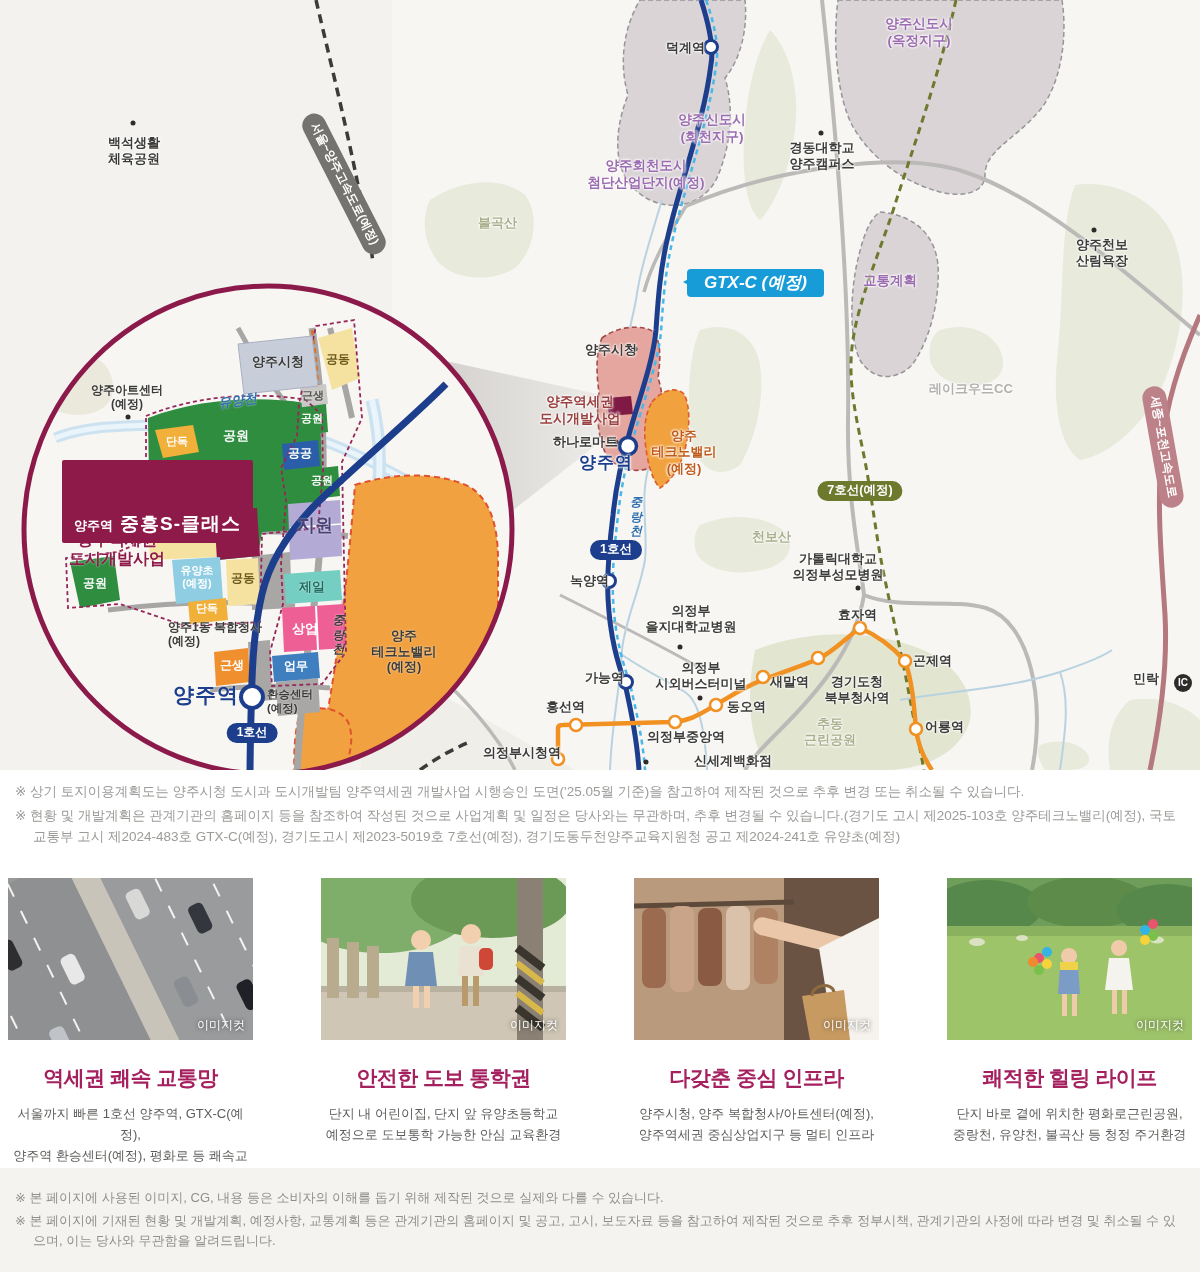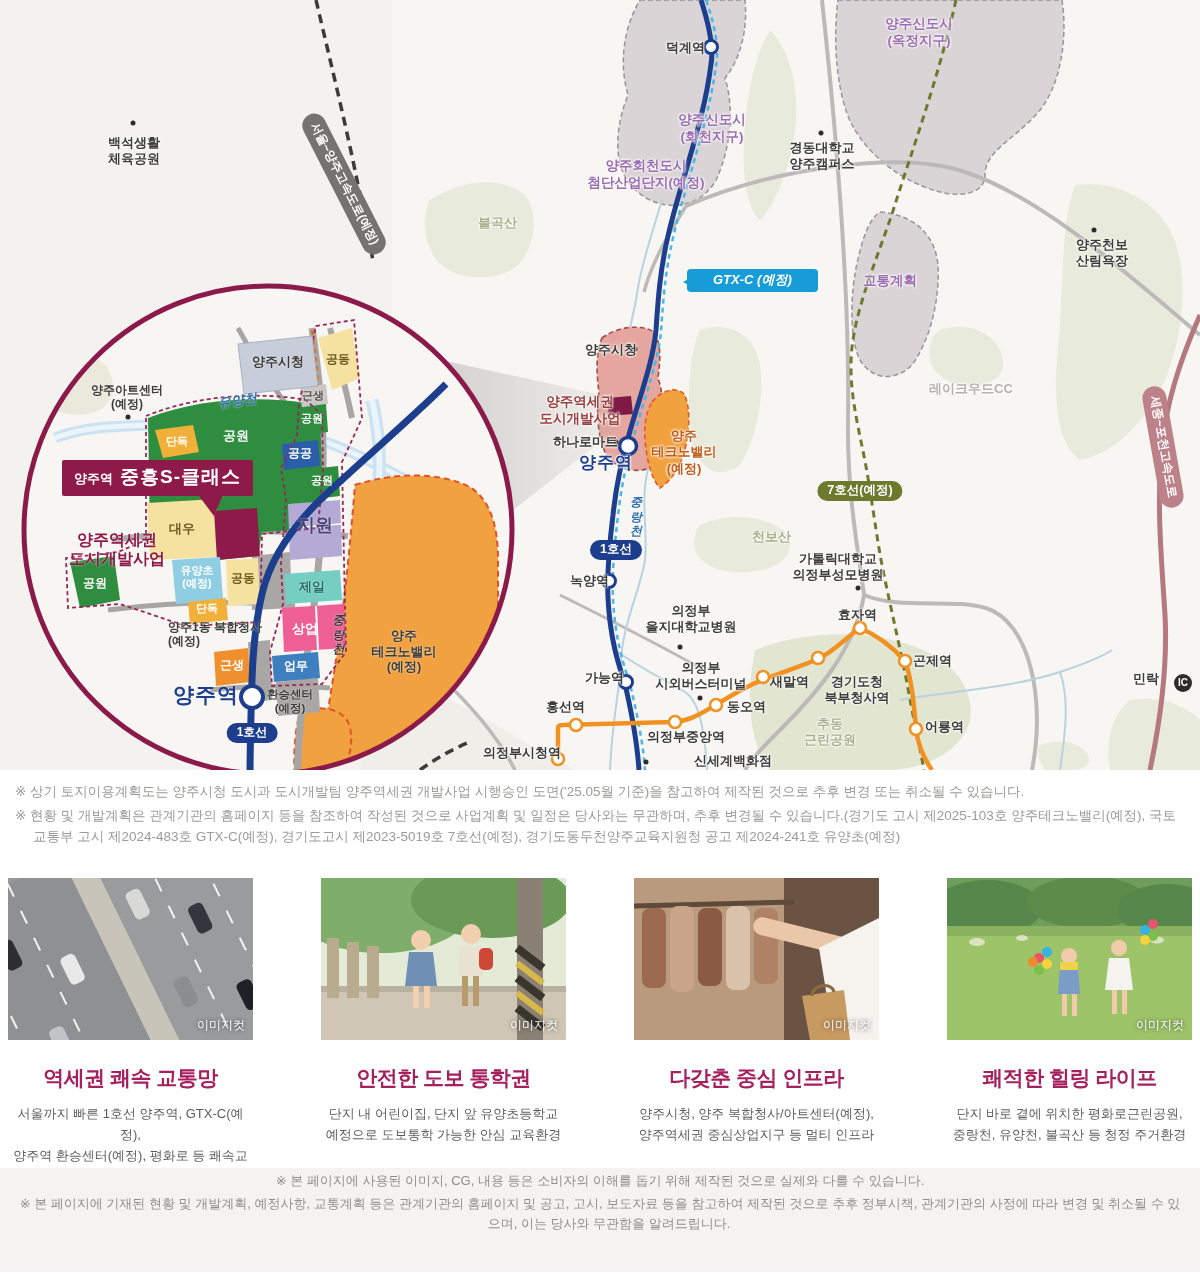--- a/index.html
+++ b/index.html
@@ -18,48 +18,48 @@
   .bluebig{color:#1d3e8c;font-weight:800;font-size:17px;letter-spacing:1px;}
   .orangetxt{color:#c05a1a;font-weight:800;}
   .orangetxt2{color:#a0440f;font-weight:800;}
   .vert{writing-mode:vertical-rl;color:#2f6fae;font-weight:700;font-style:italic;font-size:12px;letter-spacing:2px;}
   .pill{position:absolute;transform:translateX(-50%);background:#1d3e8c;color:#fff;font-size:12.5px;font-weight:700;
         padding:1px 10px 2px;border-radius:10px;white-space:nowrap;}
   .pill7{background:#6d7a2e;}
   .hwy-pill{position:absolute;background:#75736f;color:#fff;font-size:12px;font-weight:700;padding:3px 10px 4px;
         border-radius:13px;white-space:nowrap;}
   .hwy2{background:#bd8289;}
-  .gtxb{position:absolute;background:#189cd8;color:#fff;font-style:italic;font-weight:800;font-size:13px;
-        padding:2px 26px 3px;border-radius:4px;white-space:nowrap;}
+  .gtxb{position:absolute;background:#189cd8;color:#fff;font-style:italic;font-weight:800;font-size:17px;
+        padding:2px 17px 3px;border-radius:4px;white-space:nowrap;}
   .gtxb:before{content:"";position:absolute;left:-9px;top:8px;border:5px solid transparent;border-right:9px solid #189cd8;}
   .icb{display:inline-block;width:18px;height:18px;border-radius:50%;background:#2e2c2a;color:#fff;font-size:10px;
         font-weight:700;line-height:18px;text-align:center;vertical-align:-3px;margin-left:15px;text-shadow:none;}
   
   .il{position:absolute;font-size:12px;line-height:1.2;color:#3b3b39;white-space:pre-line;font-weight:600;
       text-shadow:0 0 2px rgba(255,255,255,.8);}
   .w{color:#fff;font-weight:700;text-shadow:none;}
   .dk{color:#6b5a1e;font-weight:700;text-shadow:none;}
   .insdev{color:#8e1a4a;font-weight:800;font-size:16px;}
   .sitebox{position:absolute;left:62px;top:460px;background:#8e1a4a;color:#fff;padding:4px 12px 6px;
         display:flex;align-items:baseline;gap:7px;border-radius:2px;z-index:5;}
   .sitebox .p1{font-size:13px;font-weight:600;}
-  .sitebox .p2{font-size:19px;font-weight:800;letter-spacing:1px;}
+  .sitebox .p2{font-size:19px;font-weight:800;letter-spacing:1px;margin-top:47px;}
   
   .notes-top{position:absolute;left:0;top:770px;width:1200px;padding:12px 15px;box-sizing:border-box;background:#fff;}
   .note{font-size:13.5px;color:#9b9b98;line-height:1.55;margin:0 0 3px;padding-left:18px;text-indent:-18px;}
   .cards{position:absolute;left:0;top:878px;width:1200px;padding:0 8px;box-sizing:border-box;
         display:flex;justify-content:space-between;}
   .card{width:245px;}
   .photo{position:relative;width:245px;height:162px;overflow:hidden;background:#888;}
   .photo svg{display:block;width:245px;height:162px;}
   .imgtag{position:absolute;right:8px;bottom:6px;font-size:12px;color:#fff;text-shadow:0 0 4px rgba(0,0,0,.7);}
   .card h3{margin:24px 0 0;text-align:center;font-size:21px;color:#a5205f;font-weight:800;letter-spacing:-0.5px;}
   .card p{margin:12px 0 0;text-align:center;font-size:13px;color:#5c5c5a;line-height:1.6;white-space:pre-line;font-weight:500;}
   .notes-bottom{position:absolute;left:0;top:1168px;width:1200px;height:104px;background:#f4f3f0;
-        padding:3px 15px;box-sizing:border-box;text-align:center;}
+        padding:20px 15px;box-sizing:border-box;}
   .notes-bottom .note{color:#8f8f8b;font-size:13px;}
 </style>
 </head>
 <body>
 
 <div class="page">
 
   <div class="map">
     <svg width="1200" height="770" viewBox="0 0 1200 770">
       <defs>
@@ -303,21 +303,21 @@
 (예정)</div>
     <div class="il c dk" style="left:243px;top:571px;">공동</div>
     <div class="il c w" style="left:207px;top:602px;font-size:11px;">단독</div>
     <div class="il c w" style="left:95px;top:576px;">공원</div>
     <div class="il c" style="left:312px;top:579px;font-size:13px;color:#1f6b60;font-weight:700;">제일</div>
     <div class="il c w" style="left:305px;top:621px;font-size:13px;">상업</div>
     <div class="il c w" style="left:296px;top:659px;">업무</div>
     <div class="il c w" style="left:232px;top:658px;">근생</div>
     <div class="il c" style="left:215px;top:620px;text-align:left;">양주1동 복합청사
 (예정)</div>
-    <div class="il c" style="left:290px;top:688px;text-align:center;font-size:11.5px;">환승센터
+    <div class="il c" style="left:290px;top:688px;text-align:left;font-size:11.5px;">환승센터
 (예정)</div>
     <div class="il c" style="left:206px;top:682px;color:#1d3e8c;font-weight:800;font-size:21px;letter-spacing:1px;">양주역</div>
     <div class="pill" style="left:252px;top:723px;font-size:12px;">1호선</div>
     <div class="il vert" style="left:331px;top:606px;position:absolute;">중랑천</div>
     <div class="il c orangetxt2" style="left:404px;top:628px;font-size:13px;text-align:center;">양주
 테크노밸리
 (예정)</div>
   </div>
 
   <div class="notes-top">

